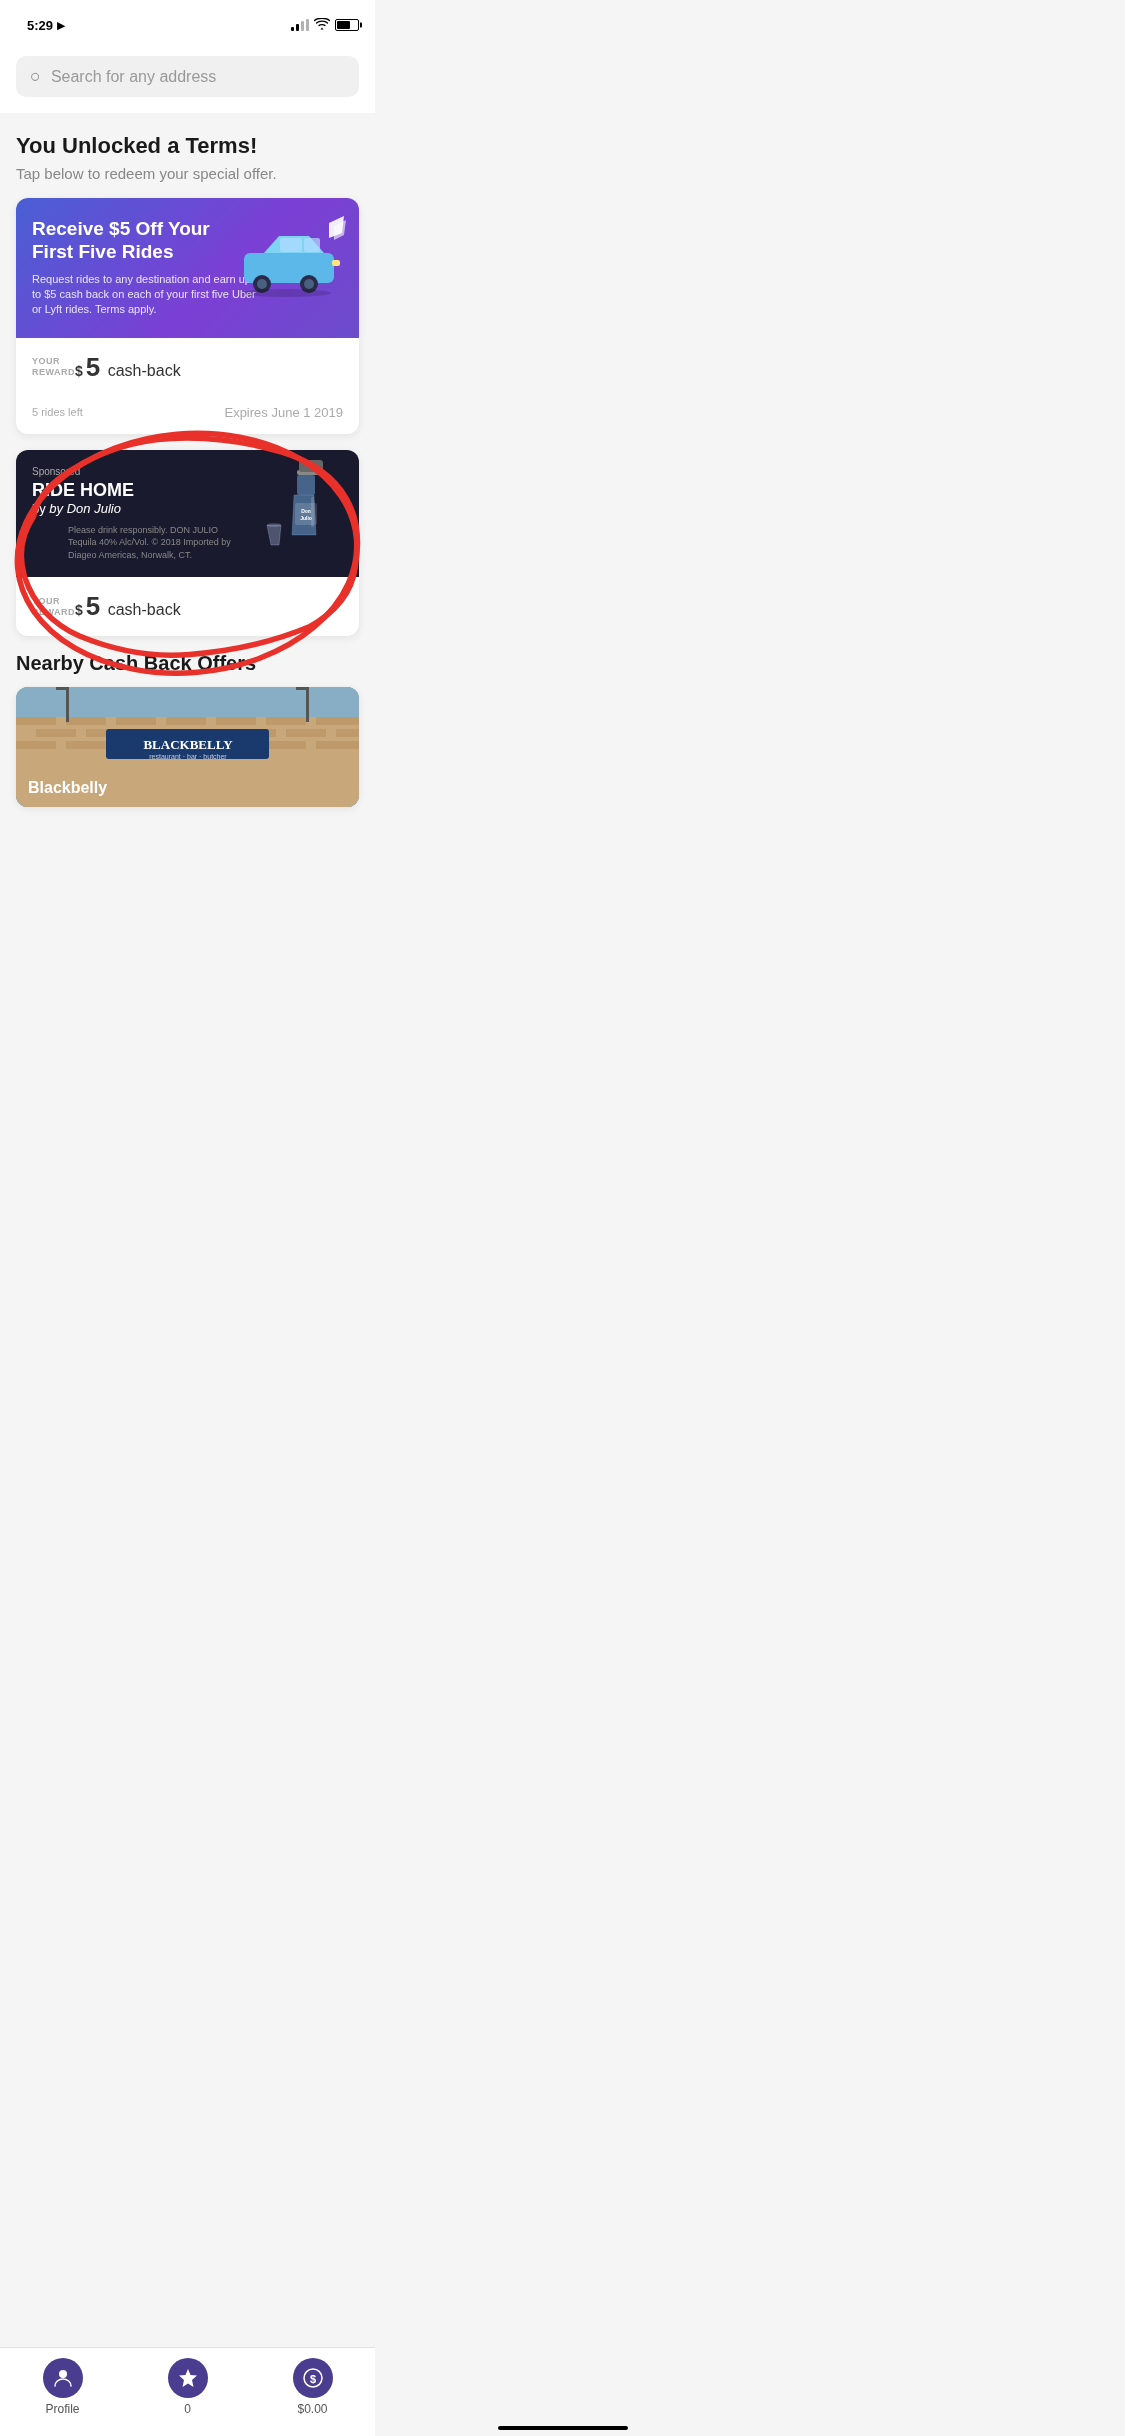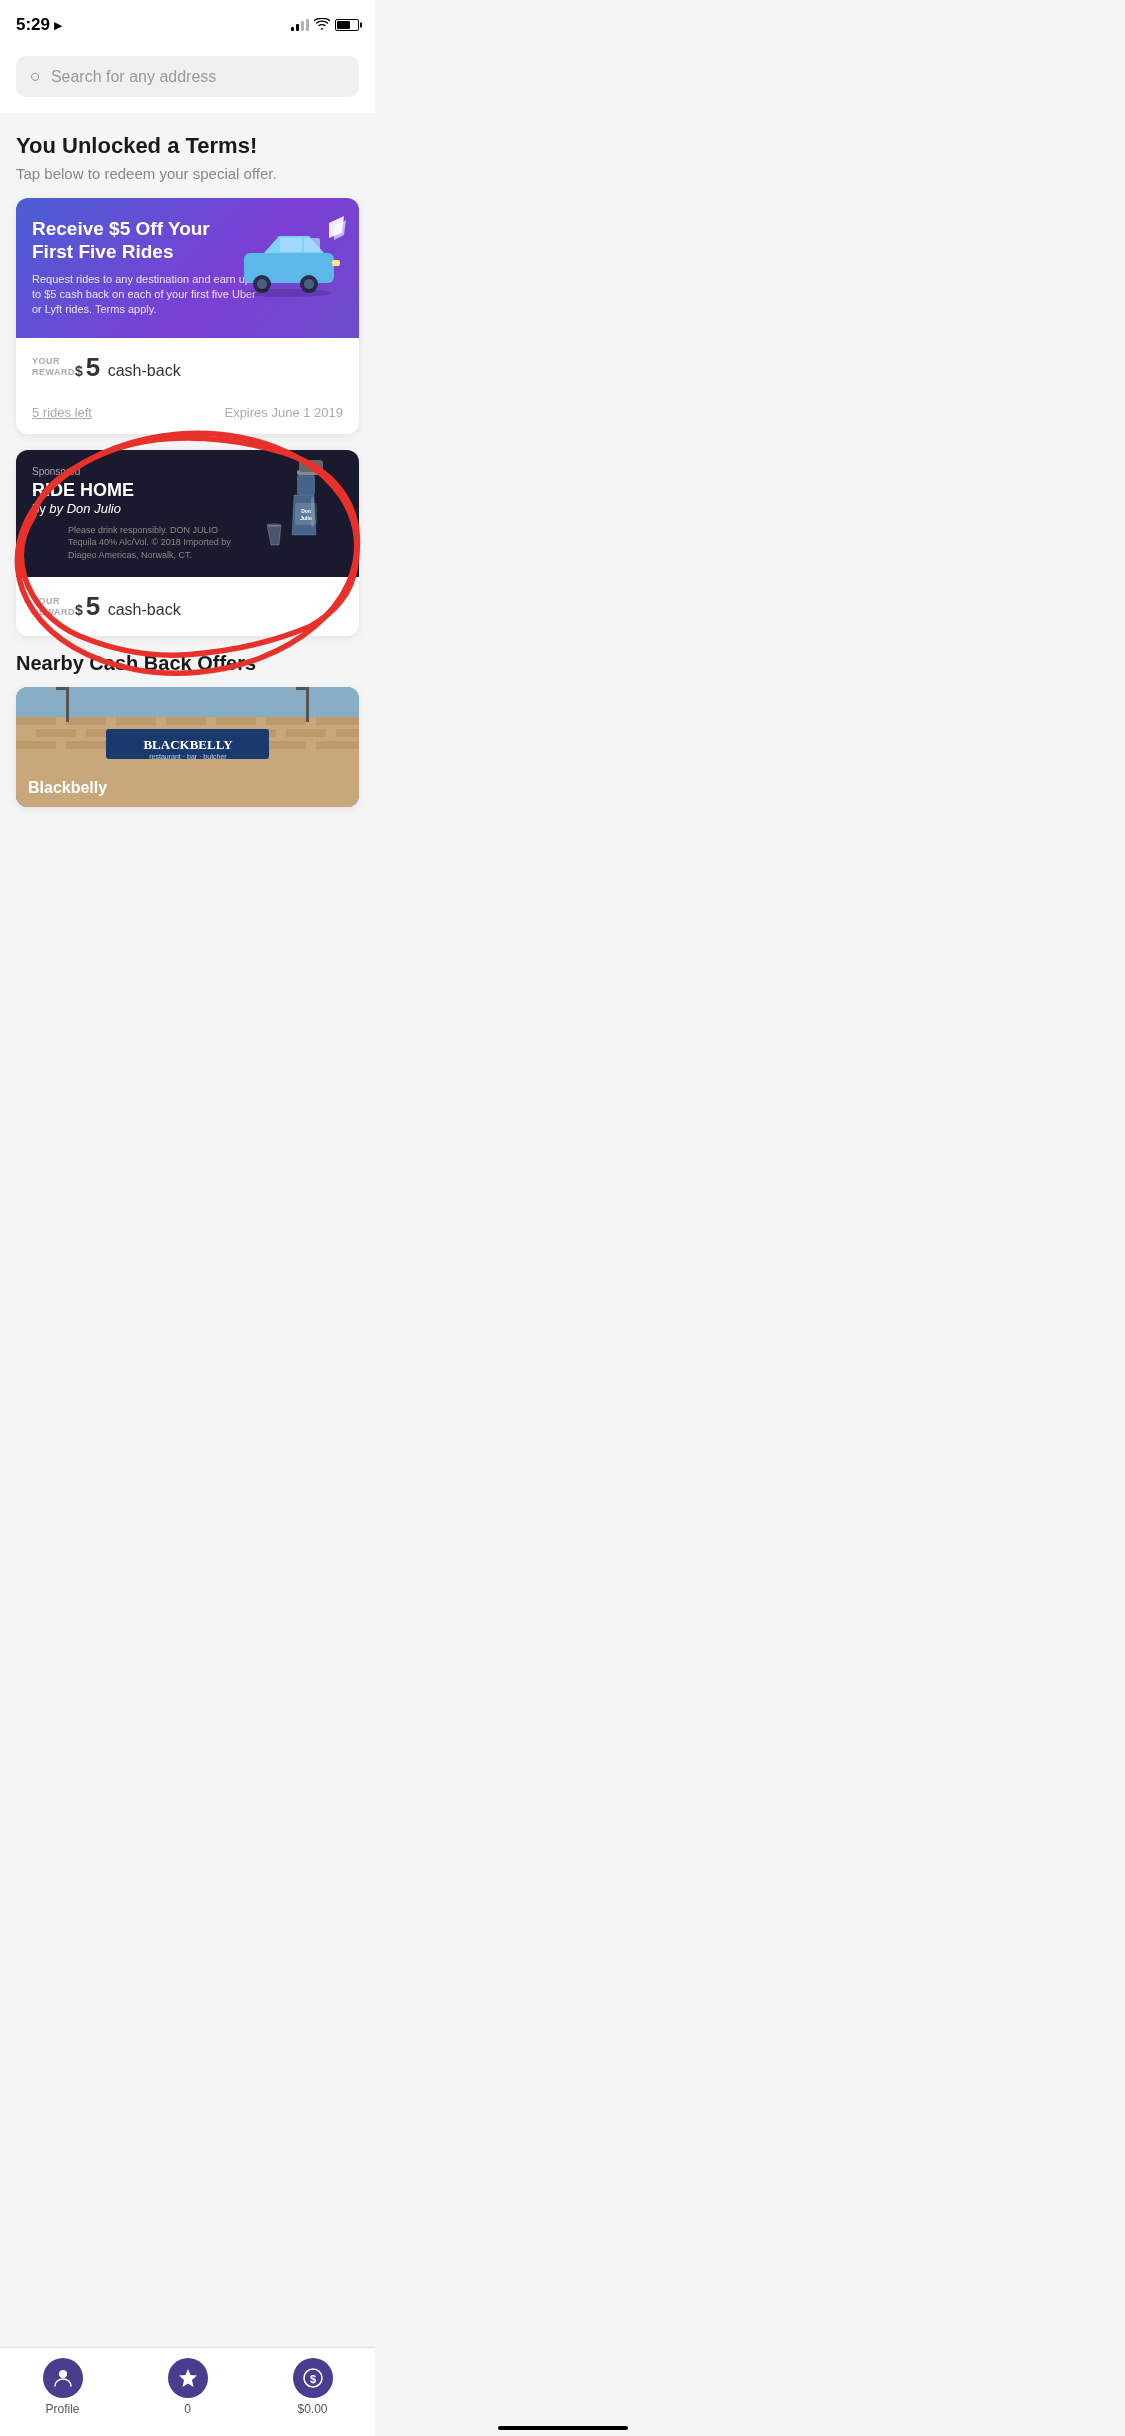--- a/index.html
+++ b/index.html
@@ -15,23 +15,24 @@
     
     .status-bar {
       background: #fff;
       display: flex;
       justify-content: space-between;
       align-items: center;
       padding: 12px 16px 6px;
       height: 44px;
     }
     .status-time {
-      font-size: 17px;
+      font-size: 13px;
       font-weight: 600;
       color: #000;
+      margin-left: 11px;
     }
     .status-icons {
       display: flex;
       align-items: center;
       gap: 5px;
     }
     .signal-bars {
       display: flex;
       align-items: flex-end;
       gap: 2px;
@@ -192,23 +193,22 @@
       color: #888;
       line-height: 1.5;
     }
     .card-footer {
       display: flex;
       justify-content: space-between;
       align-items: center;
       padding: 8px 16px 14px;
     }
     .rides-left {
-      font-size: 13px;
+      font-size: 11px;
       color: #aaa;
-      text-decoration: underline;
     }
     .expires-text {
       font-size: 13px;
       color: #aaa;
     }
 
     
     .donjulio-card {
       background: #fff;
       border-radius: 12px;

